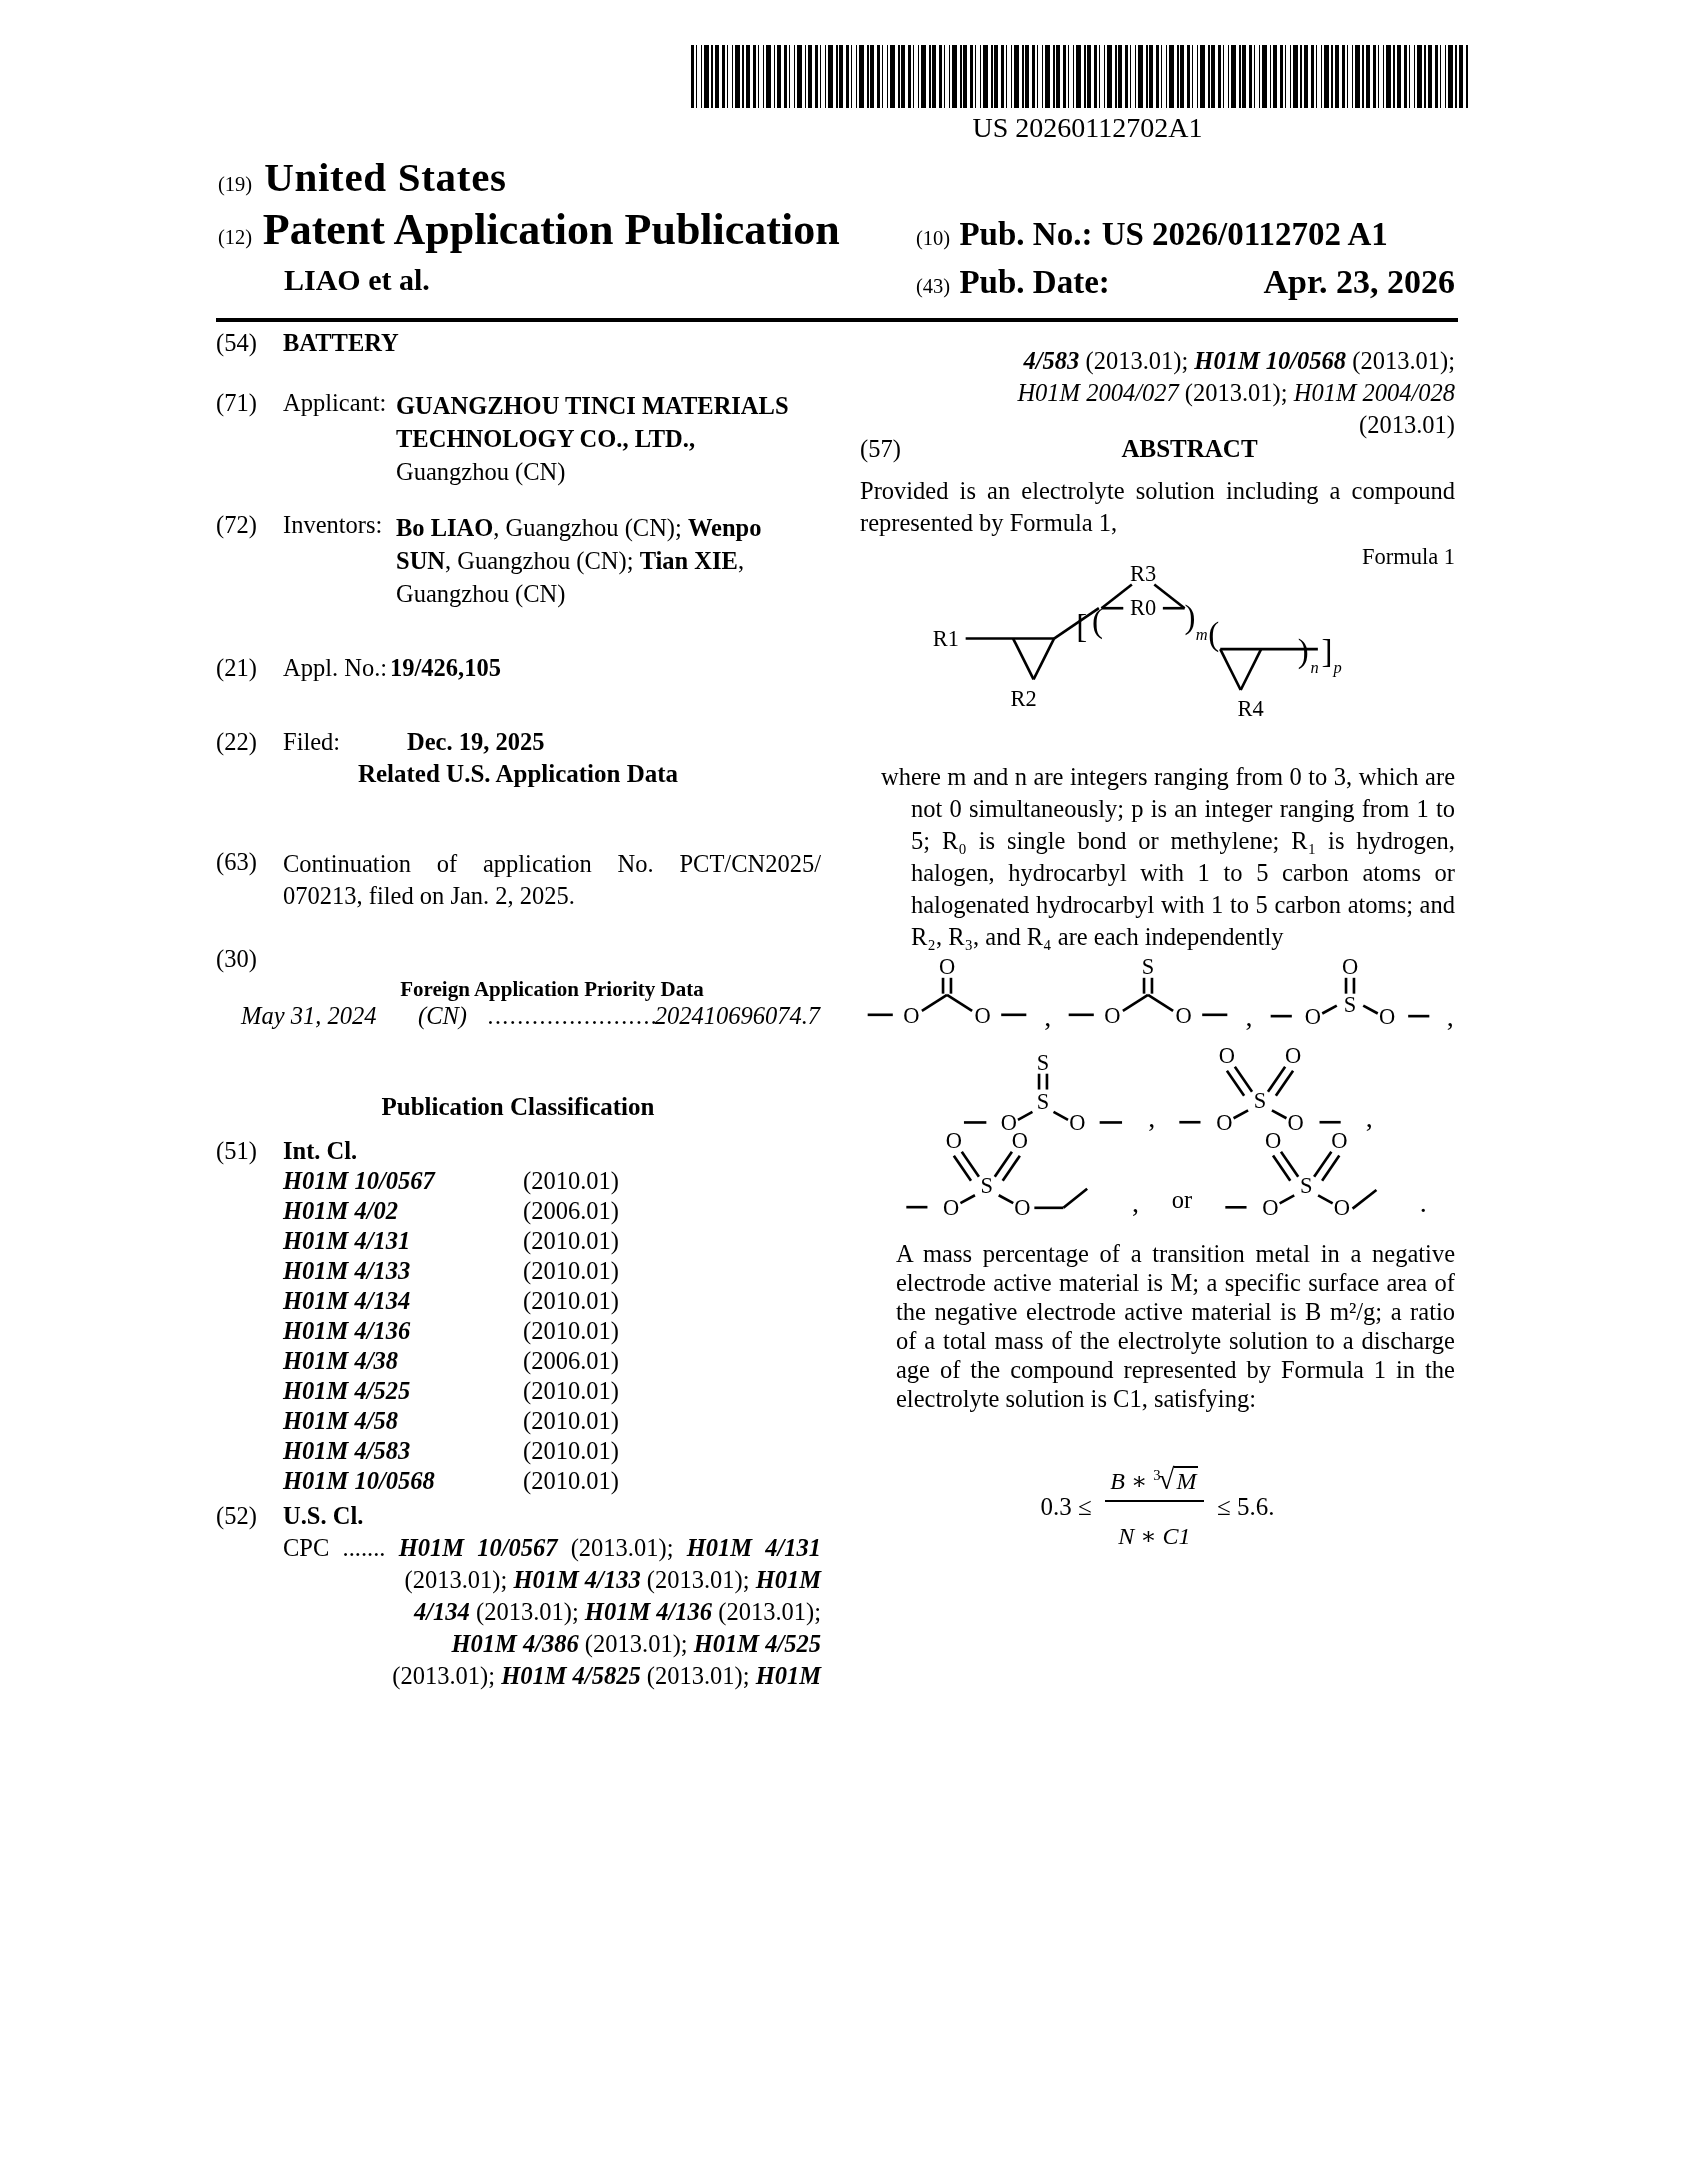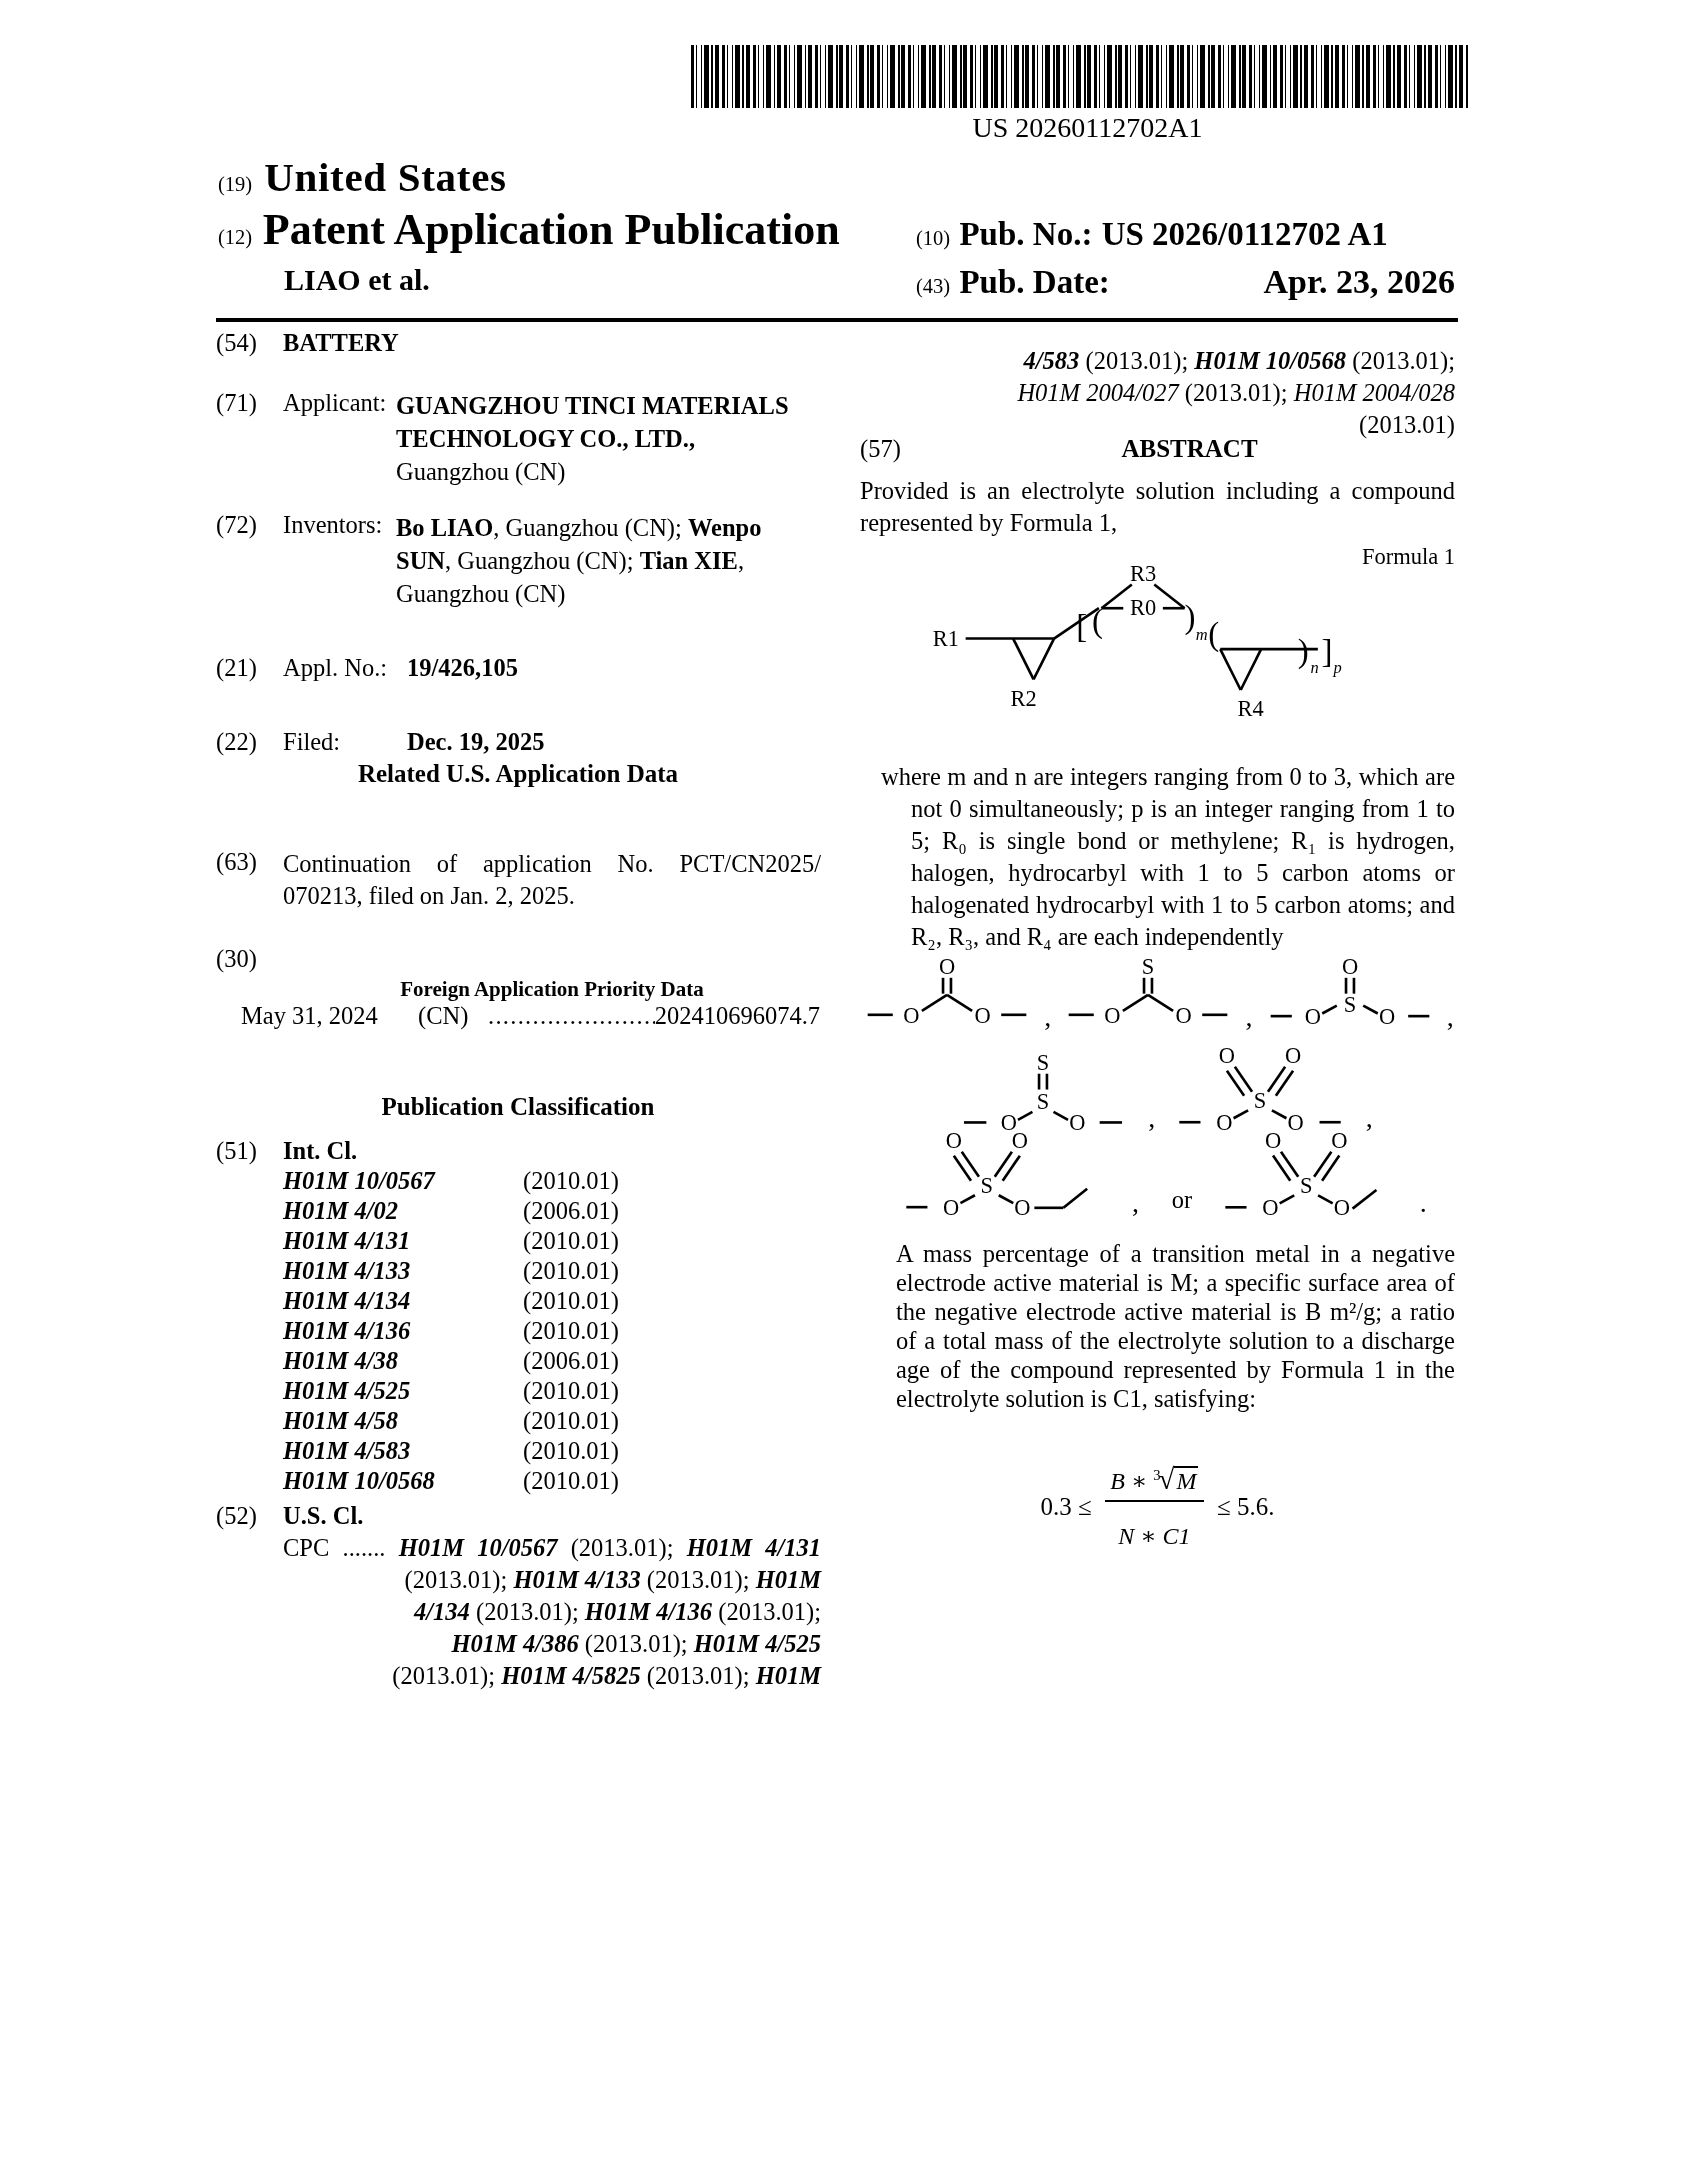--- a/index.html
+++ b/index.html
@@ -43,21 +43,21 @@
   #r72{top:511px;}
   .vlines div{line-height:33px;}
   #r21{top:654px;}
   #r22{top:728px;}
   #related-head{left:216px;top:760px;width:604px;font-size:25px;}
   #r63{top:848px;}
   #r63 .blk{position:absolute;left:283px;width:538px;font-size:24.5px;}
   #r63 .blk div{line-height:32px;}
   #r30{top:945px;}
   #r30 .head{position:absolute;left:283px;width:538px;font-size:21px;margin-top:32px;}
-  #priority-row{left:241px;top:1002px;width:579px;display:flex;align-items:flex-start;font-size:24.5px;}
+  #priority-row{left:241px;top:1002px;width:579px;display:flex;align-items:flex-start;font-size:24.5px;font-style:italic;}
   #priority-row .pdate{width:177px;}
   #priority-row .pcountry{width:70px;}
   #priority-row .pdots{flex:1;overflow:hidden;white-space:nowrap;letter-spacing:1.3px;}
   #priority-row .pnum{text-align:right;white-space:nowrap;}
   #pubclass-head{left:216px;top:1093px;width:604px;font-size:25px;}
   #r51{top:1137px;}
   #intcl-list{left:283px;top:1167px;width:538px;}
   .icl-row{position:relative;height:30px;font-size:24.5px;}
   .icl-row .ver{position:absolute;left:240px;}
   #r52{top:1502px;}
@@ -148,21 +148,21 @@
   <div class="val vlines">
     <div><span class="b">Bo LIAO</span><span>, Guangzhou (CN); </span><span class="b">Wenpo</span></div>
     <div><span class="b">SUN</span><span>, Guangzhou (CN); </span><span class="b">Tian XIE</span><span>,</span></div>
     <div>Guangzhou (CN)</div>
   </div>
 </div>
 
 <div id="r21" class="abs" style="left:0;width:1687px;">
   <span class="secnum">(21)</span>
   <span class="lbl">Appl. No.:</span>
-  <span class="val b" style="left:407px;">19/426,105</span>
+  <span class="val b" style="left:390px;">19/426,105</span>
 </div>
 
 <div id="r22" class="abs" style="left:0;width:1687px;">
   <span class="secnum">(22)</span>
   <span class="lbl">Filed:</span>
   <span class="val b" style="left:407px;">Dec. 19, 2025</span>
 </div>
 
 <div id="related-head" class="abs b ctr">Related U.S. Application Data</div>
 

